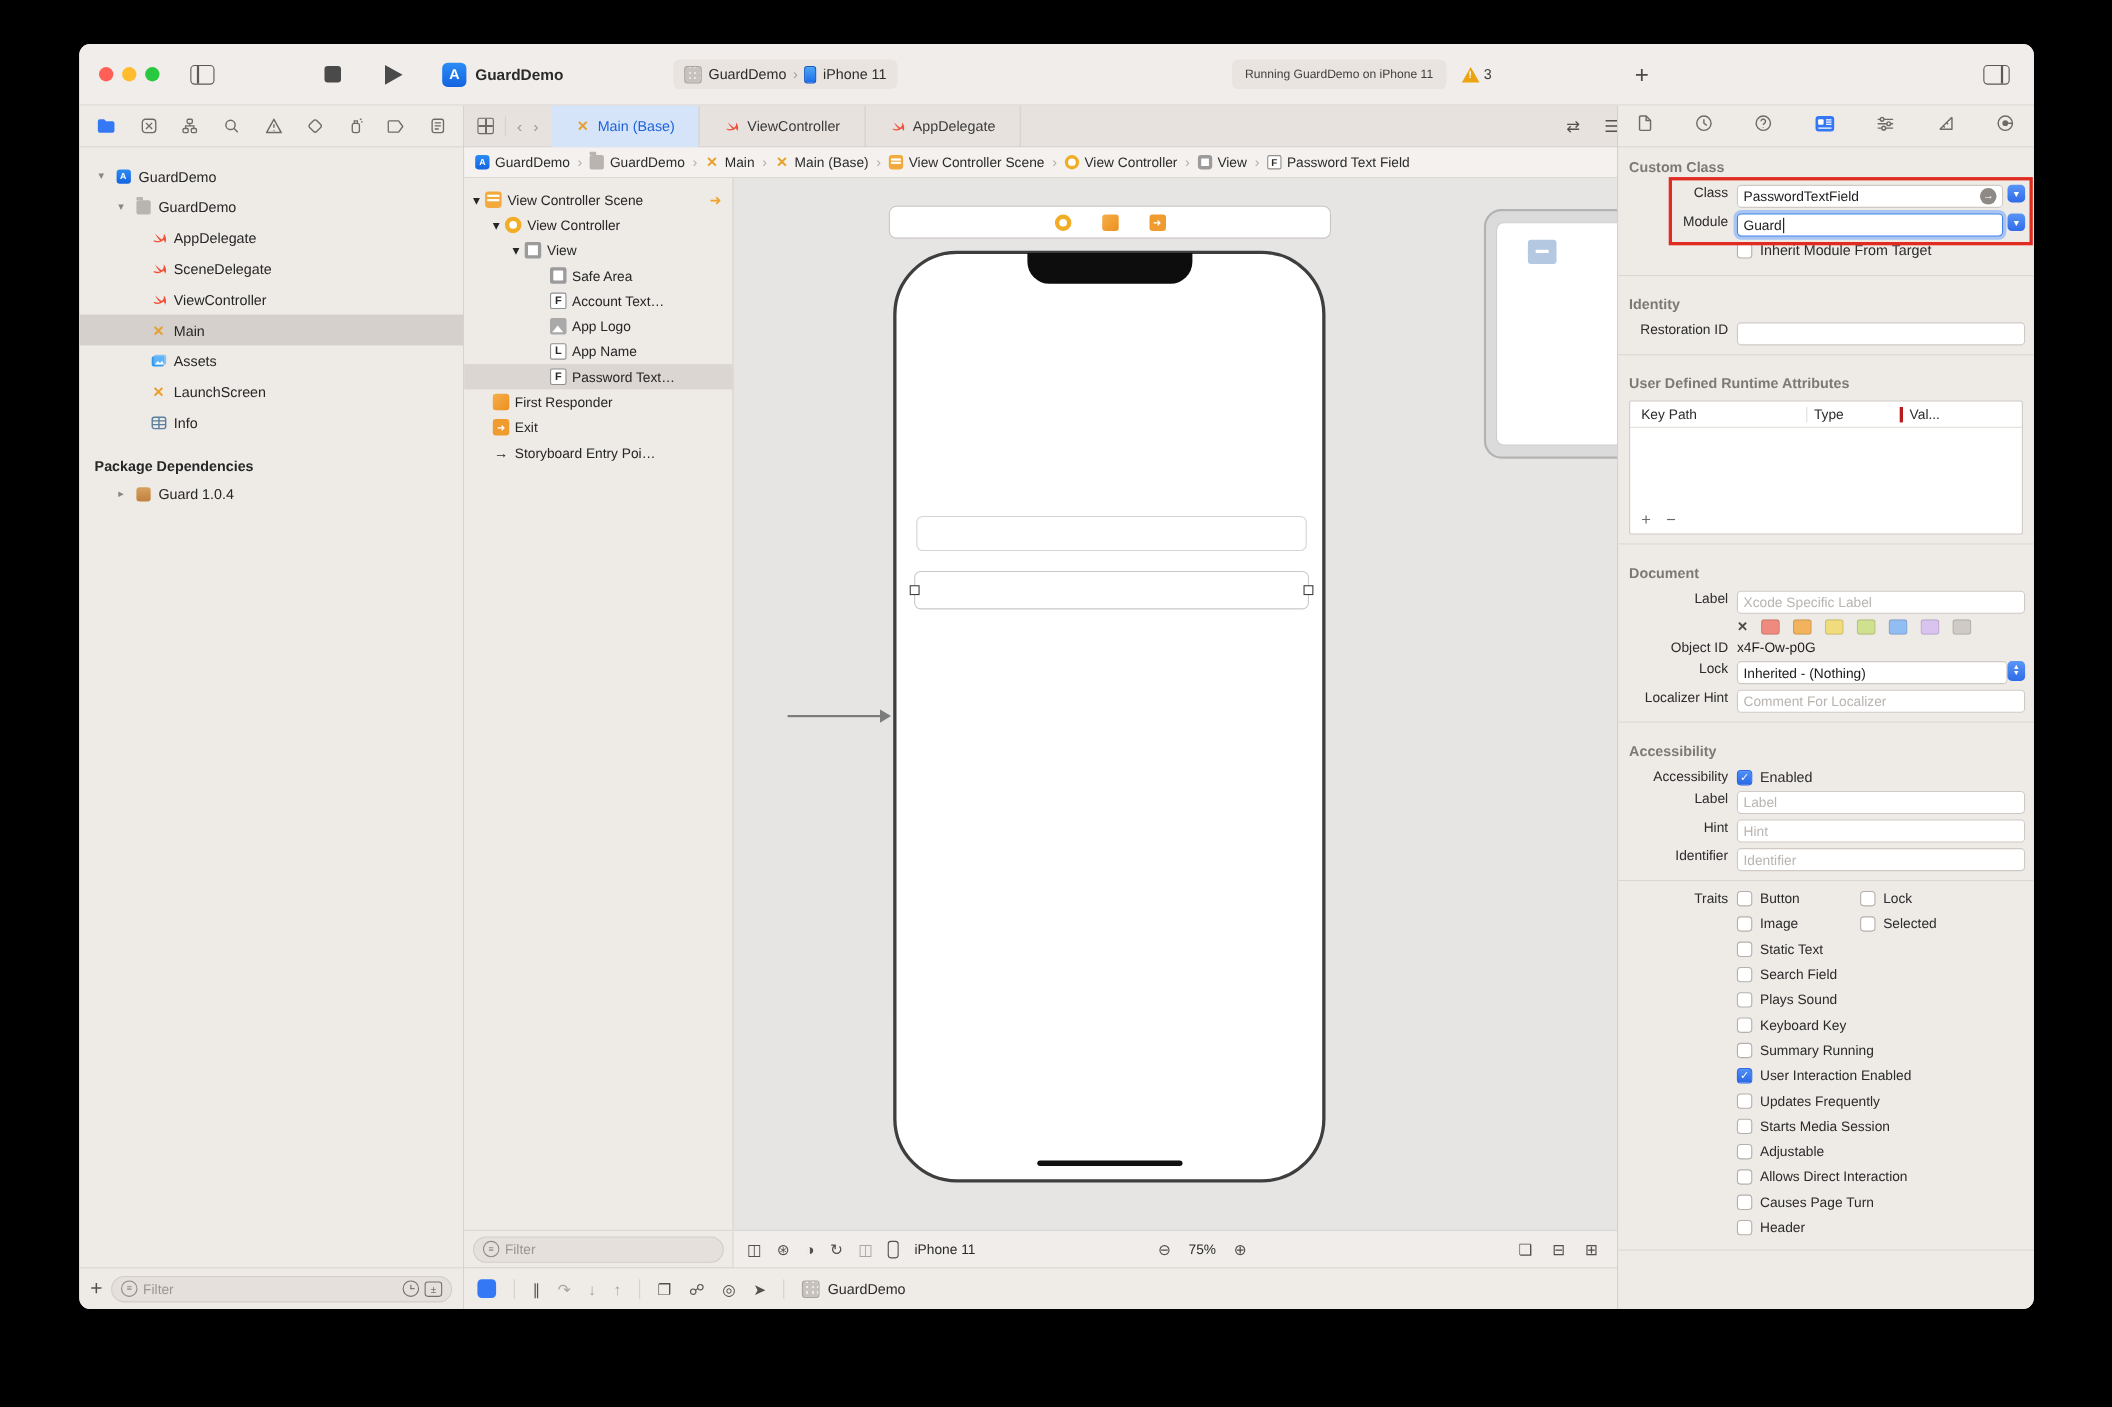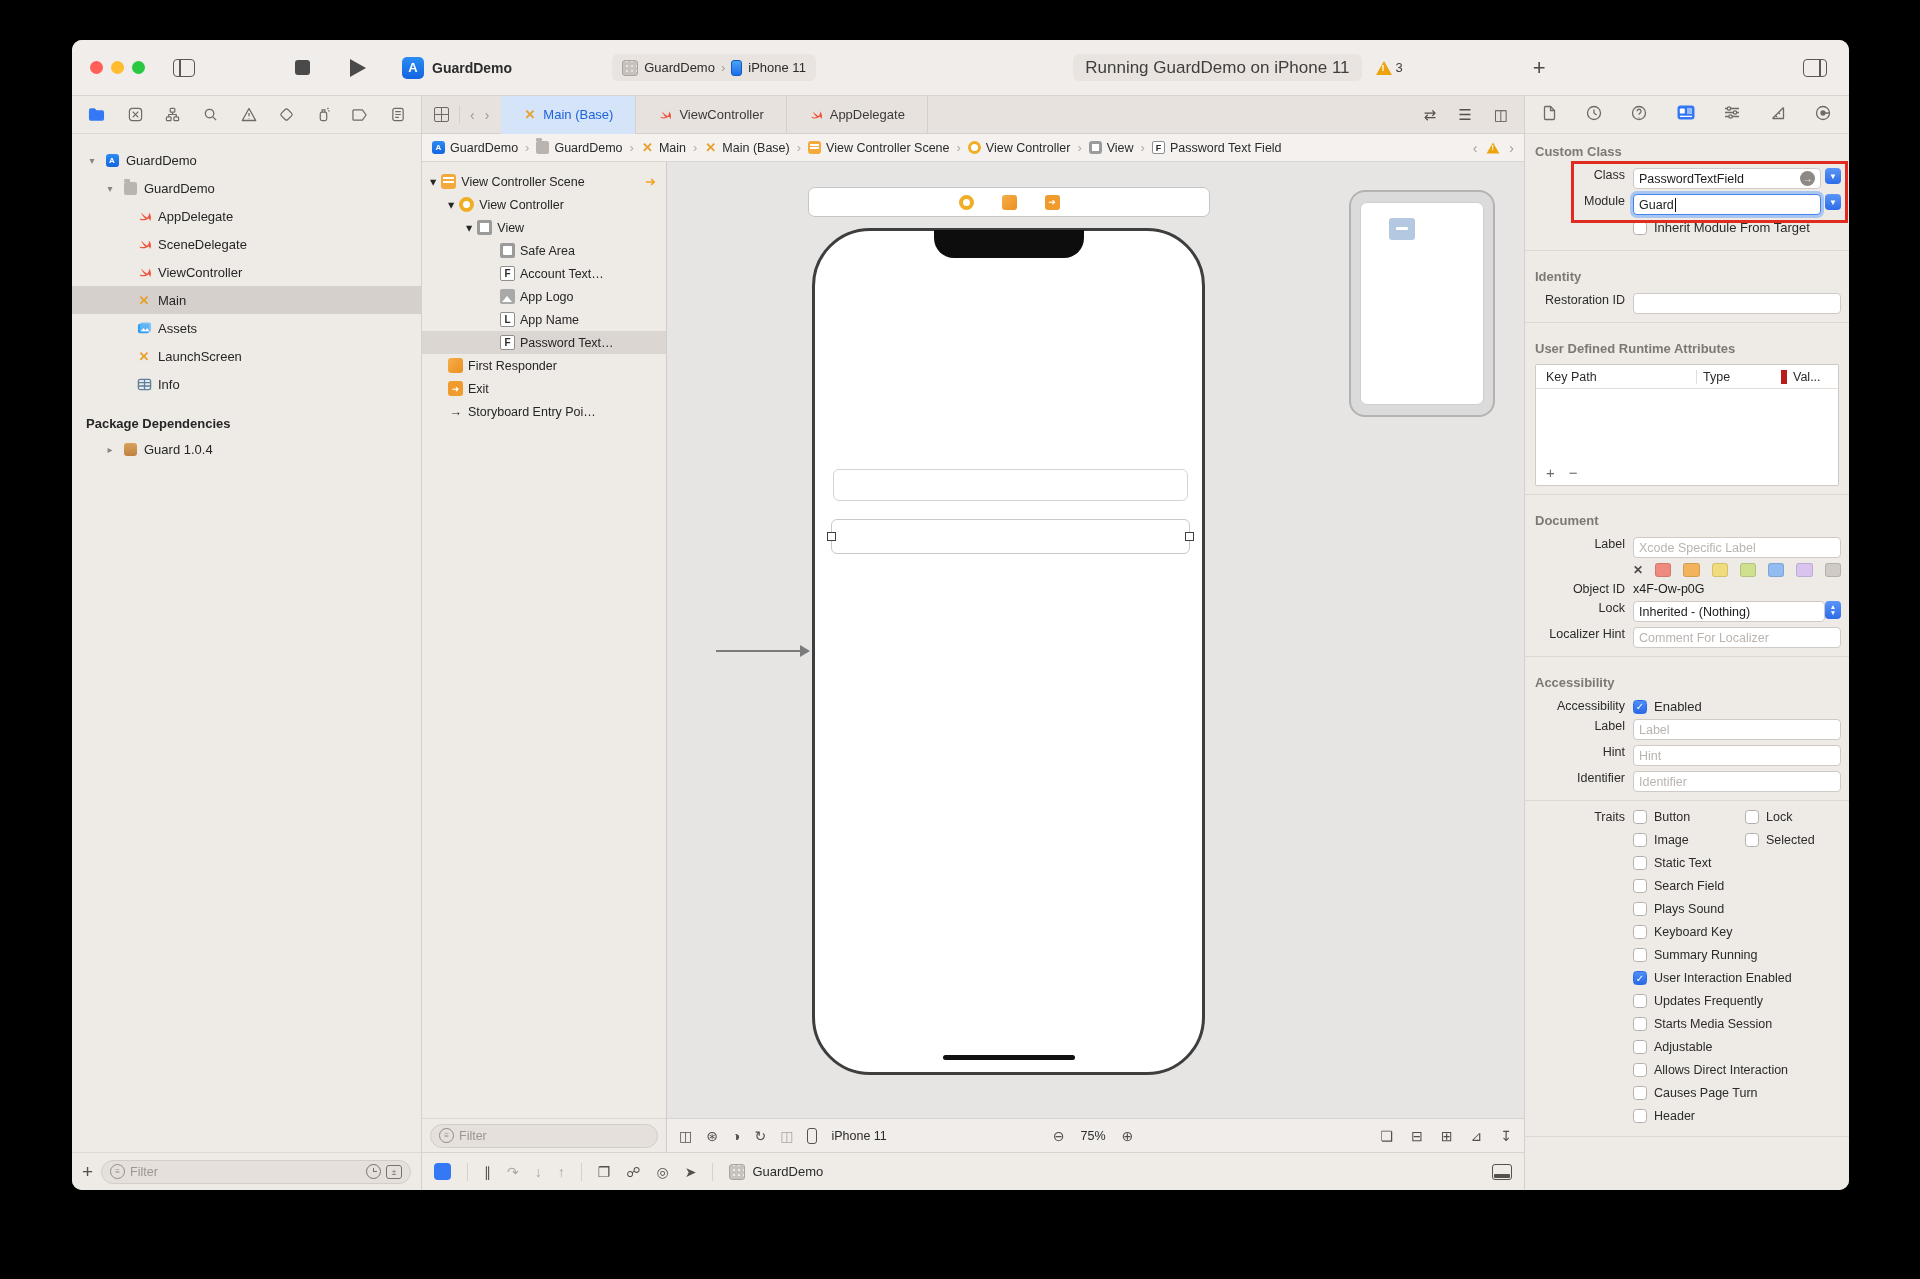--- a/index.html
+++ b/index.html
@@ -14,31 +14,31 @@
   .stopbtn{margin-left:100px;width:15px;height:15px;background:#4a4a4a;border-radius:3px}
   .runbtn{margin-left:40px;width:0;height:0;border-left:16px solid #4a4a4a;border-top:9px solid transparent;border-bottom:9px solid transparent}
   .appicon{width:22px;height:22px;border-radius:5px;background:linear-gradient(180deg,#2b8cf4,#1464e0);color:#fff;font-weight:bold;font-size:13px;display:flex;align-items:center;justify-content:center;margin-left:36px}
   .wintitle{font-size:14px;font-weight:bold;color:#2b2b2b;margin-left:8px}
   .scheme{margin-left:100px;height:27px;background:#e9e4e0;border-radius:6px;display:flex;align-items:center;padding:0 10px;gap:6px;font-size:13px;color:#2b2b2b}
   .gridicon{width:16px;height:16px;border-radius:3px;border:1px solid #a9a49f;background:
     repeating-linear-gradient(90deg,#c7c2bd 0 3px,transparent 3px 5px),
     repeating-linear-gradient(0deg,#c7c2bd 0 3px,transparent 3px 5px)}
   .chev{color:#a29d98;font-size:13px}
   .phoneicon{width:11px;height:16px;background:linear-gradient(180deg,#4ba3f5,#1c6fe8);border-radius:3px;border:1px solid #1257c4}
-  .status{margin-left:auto;height:27px;background:#e9e4e0;border-radius:6px;display:flex;align-items:center;padding:0 12px;font-size:17px;color:#3e3e3e}
+  .status{margin-left:auto;height:27px;background:#e9e4e0;border-radius:6px;display:flex;align-items:center;padding:0 12px;font-size:11px;color:#3e3e3e}
   .warnbadge{display:flex;align-items:center;gap:4px;margin-left:14px;font-size:13px;color:#3e3e3e}
   .warn-tri{width:0;height:0;border-left:8px solid transparent;border-right:8px solid transparent;border-bottom:14px solid #eba310;position:relative}
   .warn-tri::after{content:"!";position:absolute;left:-2px;top:2px;font-size:9px;font-weight:bold;color:#fff}
   .plusbtn{margin-left:130px;font-size:22px;color:#4a4a4a;font-weight:300}
   .right-panel-toggle{margin-left:auto;margin-right:22px;width:24px;height:18px;border:1.6px solid #5c5854;border-radius:4px;position:relative}
   .right-panel-toggle::before{content:"";position:absolute;right:5px;top:0;bottom:0;width:1.6px;background:#5c5854}
   
   .navigator{position:absolute;left:0;top:56px;bottom:0;width:350px;background:#eeeae6;border-right:1px solid #d5d0cc;display:flex;flex-direction:column}
   .editor{position:absolute;left:350px;top:56px;bottom:0;right:325px;display:flex;flex-direction:column}
-  .inspector{position:absolute;right:0;top:56px;bottom:0;width:325px;background:#eeeae6;border-left:1px solid #d5d0cc;display:flex;flex-direction:column}
+  .inspector{position:absolute;right:0;top:56px;bottom:0;width:379px;background:#eeeae6;border-left:1px solid #d5d0cc;display:flex;flex-direction:column}
   
   .nav-strip{height:38px;display:flex;align-items:center;justify-content:space-between;padding:0 16px;border-bottom:1px solid #ddd8d4}
   .nav-strip svg{display:block}
   .navtree{flex:1;padding-top:12px;font-size:13px;color:#262626;overflow:hidden}
   .nrow{height:28px;display:flex;align-items:center;gap:6px}
   .nrow .disc{width:12px;text-align:center;color:#8a8580;font-size:10px;flex:none}
   .nrow.sel{background:#d5d0cb}
   .lvl0{padding-left:14px}.lvl1{padding-left:32px}.lvl2{padding-left:64px}
   .fileicon{width:16px;height:16px;flex:none;display:flex;align-items:center;justify-content:center}
   .pkg-header{font-size:13px;font-weight:bold;color:#262626;padding:18px 0 4px 14px}
@@ -150,21 +150,21 @@
   .stepper{width:16px;height:18px;border-radius:4px;background:linear-gradient(180deg,#5a95f7,#2f6ce8);color:#fff;font-size:6.5px;display:flex;flex-direction:column;align-items:center;justify-content:center;line-height:6px;flex:none}
   .redbox{position:absolute;left:46px;right:1px;top:27px;height:62px;border:3px solid #e02b20;pointer-events:none}
   .cb{width:14px;height:14px;background:#fff;border:1px solid #b5b0ab;border-radius:3.5px;flex:none;display:flex;align-items:center;justify-content:center;font-size:10px;color:transparent}
   .cb[data-on="true"]{background:linear-gradient(180deg,#4f8ff7,#2b69e6);border-color:#2b69e6;color:#fff}
   .chkrow{display:flex;align-items:center;gap:7px}
   .divider{height:1px;background:#dcd7d3;margin:8px 0}
   .udra-table{margin:4px 10px 0 10px;background:#fff;border:1px solid #cfcac6;border-radius:2px}
   .udra-head{display:flex;height:24px;align-items:center;border-bottom:1px solid #e2deda;font-size:12.5px;color:#2b2b2b}
   .udra-head .c1{width:160px;padding-left:10px}
   .udra-head .c2{width:85px;border-left:1px solid #e2deda;padding-left:6px}
-  .udra-head .c3{flex:1;border-left:6px solid #b91c1c;padding-left:6px}
+  .udra-head .c3{flex:1;border-left:3px solid #b91c1c;padding-left:6px}
   .udra-body{height:70px}
   .udra-foot{height:26px;display:flex;align-items:center;gap:14px;padding-left:10px;color:#6e6964;font-size:15px}
   .swatches{display:flex;align-items:center;gap:12px;margin:2px 8px 2px 108px}
   .sw{width:17px;height:14px;border-radius:3px;border:1px solid rgba(0,0,0,.12)}
   .swx{color:#4a4a4a;font-size:12px;font-weight:bold}
   .objid{font-size:12.5px;color:#1c1c1c}
   .traitsblock{display:flex;margin:2px 8px 0 0}
   .traitsgrid{display:grid;grid-template-columns:112px 105px;row-gap:7px;column-gap:0;flex:1}
   .trait{display:flex;align-items:center;gap:7px;font-size:12.5px;height:16px}
   .trait.full{grid-column:1/3}

